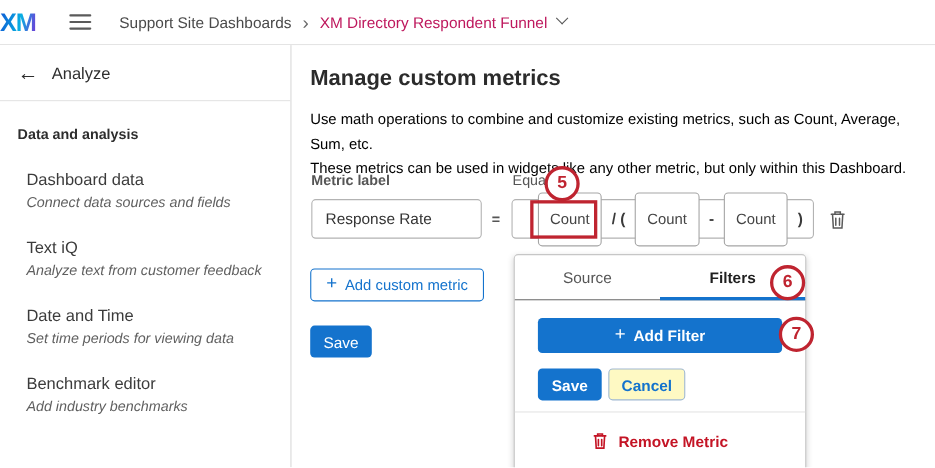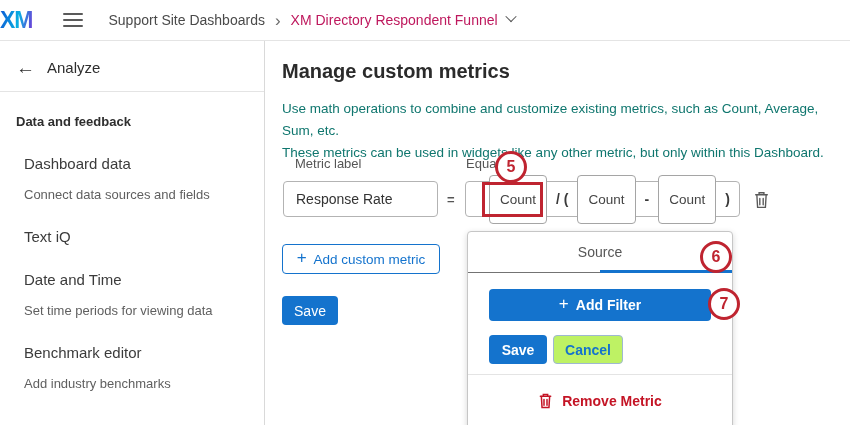--- a/index.html
+++ b/index.html
@@ -23,30 +23,30 @@
 
   
   .sidebar { position:absolute; left:0; top:41px; width:265px; height:384px; background:#fff; border-right:1px solid #d9d9d9; }
   .settings-row { display:flex; align-items:center; gap:12px; padding:17px 16px 14px 16px; border-bottom:1px solid #e4e4e4; cursor:pointer; }
   .back-arrow { font-size:19px; color:#2e2e2e; line-height:1; }
   .settings-label { font-size:15px; color:#2e2e2e; }
   .section-label { font-size:13px; font-weight:bold; color:#2e2e2e; margin:22px 16px 0 16px; }
   .nav-items { margin-top:16px; }
   .nav-item { padding:9px 24px; margin-bottom:6px; cursor:pointer; }
   .nav-item .title { font-size:15px; color:#3b3b3b; line-height:19px; }
-  .nav-item .subtitle { font-size:13px; color:#5f5f5f; line-height:17px; margin-top:13px; }
+  .nav-item .subtitle { font-size:13px; color:#5f5f5f; line-height:17px; margin-top:2px;font-style:italic; }
   .nav-item.active { background:#e8f1fb; margin-left:4px; margin-right:7px; padding:9px 12px; border-radius:2px; }
   .nav-item.active .title, .nav-item.active .subtitle { color:#1473cd; }
 
   
   .main-title { position:absolute; left:282px; top:60px; font-size:20px; font-weight:bold; color:#2b2b2b; }
-  .main-desc { position:absolute; left:282px; top:98px; width:566px; font-size:13.5px; line-height:22px; color:#0f766e; }
+  .main-desc { position:absolute; left:282px; top:98px; width:566px; font-size:13.5px; line-height:22px; color:#000000; }
 
   .field-label { position:absolute; font-size:13px; color:#555; }
-  .lbl-metric { left:295px; top:156px; }
+  .lbl-metric { left:283px; top:156px;font-weight:bold; }
   .lbl-equation { left:466px; top:156px; }
 
   .metric-input { position:absolute; left:283px; top:181px; width:155px; height:36px; border:1px solid #b3b3b3;
                   border-radius:4px; padding:1px 12px; font-size:14px; color:#333; font-family:"Liberation Sans",sans-serif; background:#fff; }
   .equals { position:absolute; left:447px; top:192px; font-size:13px; font-weight:bold; color:#555; }
 
   .equation-box { position:absolute; left:465px; top:181px; width:275px; height:36px; border:1px solid #b3b3b3;
                   border-radius:4px; background:#fff; display:flex; align-items:center; gap:9px; padding-left:23px; }
   .count-btn { border:1px solid #a5a5a5; border-radius:4px; background:#fff; padding:16px 10px;
                font-size:13.5px; color:#444; cursor:pointer; font-family:"Liberation Sans",sans-serif; }
@@ -69,21 +69,21 @@
            border:1px solid #c6c6c6; border-radius:4px; box-shadow:0 2px 6px rgba(0,0,0,0.16); }
   .tabs { position:relative; height:41px; border-bottom:1px solid #737373; display:flex; }
   .tab { flex:1; display:flex; align-items:center; justify-content:center; font-size:14px; color:#565656; cursor:pointer; }
   .tab.active { color:#1f1f1f; font-weight:bold; }
   .tab-underline { position:absolute; right:0; bottom:-1px; width:50%; height:3px; background:#1473cd; }
 
   .add-filter-btn { position:absolute; left:21px; top:57px; right:21px; height:32px;
                     display:flex; align-items:center; justify-content:center; gap:7px; font-weight:bold; font-size:14px; }
   .add-filter-btn .plus { font-size:17px; font-weight:normal; margin-top:-2px; }
   .popup-save { position:absolute; left:21px; top:103px; width:58px; height:29px; font-weight:bold; }
-  .popup-cancel { position:absolute; left:85px; top:103px; width:70px; height:29px; background:#bef264;
+  .popup-cancel { position:absolute; left:85px; top:103px; width:70px; height:29px; background:#fef9c3;
                   border:1px solid #9fb8d1; border-radius:4px; color:#1473cd; font-size:14px; font-weight:bold;
                   cursor:pointer; font-family:"Liberation Sans",sans-serif; }
   .popup-divider { position:absolute; left:0; right:0; top:142px; height:1px; background:#e4e4e4; }
   .remove-row { position:absolute; left:0; right:0; top:160px; display:flex; align-items:center;
                 justify-content:center; gap:9px; color:#c41425; cursor:pointer; background:none; border:none;
                 font-family:"Liberation Sans",sans-serif; }
   .remove-row .remove-label { font-size:14px; font-weight:bold; color:#c41425; }
 
   
   .ann-rect { position:absolute; left:482px; top:182px; width:61px; height:35px; border:3px solid #bf2430; pointer-events:none; }
@@ -110,28 +110,29 @@
     <span class="crumb-sep">›</span>
     <span class="crumb-current">XM Directory Respondent Funnel</span>
     <span class="caret-down"></span>
   </div>
 
   <div class="sidebar">
     <div class="settings-row">
       <span class="back-arrow">←</span>
       <span class="settings-label">Analyze</span>
     </div>
-    <div class="section-label">Data and feedback</div>
+    <div class="section-label">Data and analysis</div>
     <div class="nav-items">
       <div class="nav-item">
         <div class="title">Dashboard data</div>
         <div class="subtitle">Connect data sources and fields</div>
       </div>
       <div class="nav-item">
         <div class="title">Text iQ</div>
+        <div class="subtitle">Analyze text from customer feedback</div>
       </div>
       <div class="nav-item">
         <div class="title">Date and Time</div>
         <div class="subtitle">Set time periods for viewing data</div>
       </div>
       <div class="nav-item">
         <div class="title">Benchmark editor</div>
         <div class="subtitle">Add industry benchmarks</div>
       </div>
     </div>
@@ -171,20 +172,21 @@
   <button class="add-custom-btn">
     <span class="plus">+</span>
     <span>Add custom metric</span>
   </button>
 
   <button class="btn-primary main-save">Save</button>
 
   <div class="popup">
     <div class="tabs">
       <div class="tab">Source</div>
+      <div class="tab active">Filters</div>
       <div class="tab-underline"></div>
     </div>
     <button class="btn-primary add-filter-btn">
       <span class="plus">+</span>
       <span>Add Filter</span>
     </button>
     <button class="btn-primary popup-save">Save</button>
     <button class="popup-cancel">Cancel</button>
     <div class="popup-divider"></div>
     <button class="remove-row">

